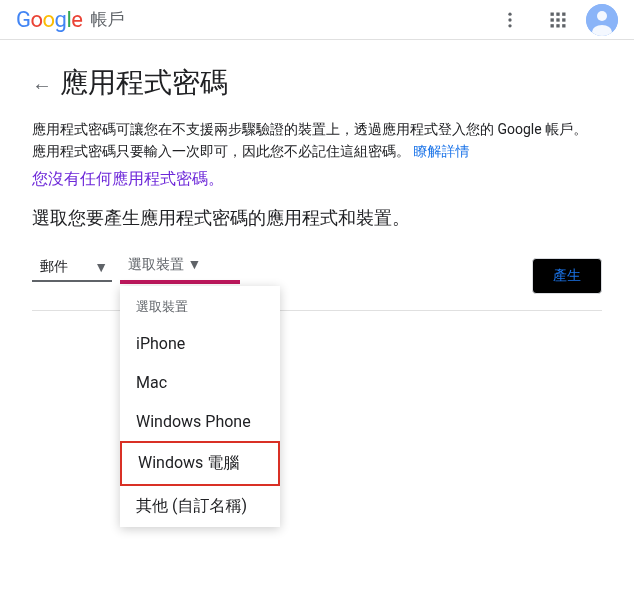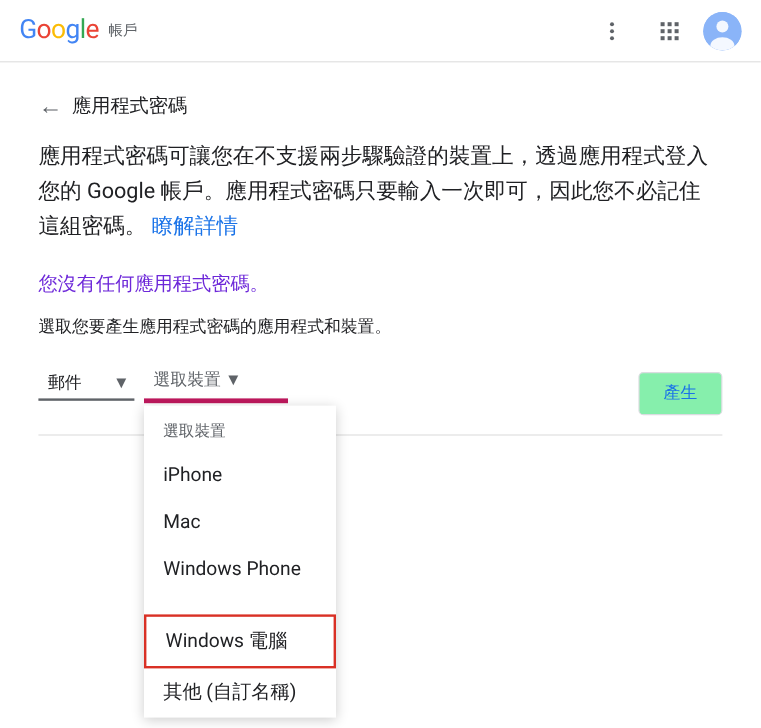--- a/index.html
+++ b/index.html
@@ -11,40 +11,40 @@
       color: #202124;
       font-size: 14px;
     }
 
     
     .header {
       display: flex;
       align-items: center;
       padding: 8px 16px;
       border-bottom: 1px solid #e0e0e0;
-      height: 52px;
+      height: 40px;
     }
     .logo {
       display: flex;
       align-items: center;
       gap: 4px;
     }
     .logo-google {
       font-size: 22px;
       font-weight: 400;
       letter-spacing: -0.5px;
     }
     .logo-g { color: #4285F4; }
     .logo-o1 { color: #EA4335; }
     .logo-o2 { color: #FBBC05; }
     .logo-g2 { color: #4285F4; }
     .logo-l { color: #34A853; }
     .logo-e { color: #EA4335; }
     .logo-account {
-      font-size: 12px;
+      font-size: 17px;
       color: #5f6368;
       margin-left: 4px;
     }
     .header-spacer { flex: 1; }
     .header-icons {
       display: flex;
       align-items: center;
       gap: 8px;
     }
     .icon-btn {
@@ -82,47 +82,47 @@
       align-items: center;
       gap: 8px;
       margin-bottom: 16px;
     }
     .back-arrow {
       color: #5f6368;
       font-size: 20px;
       cursor: pointer;
     }
     .page-title {
-      font-size: 16px;
+      font-size: 28px;
       font-weight: 400;
       color: #202124;
       font-family: Liberation Mono, monospace;
     }
 
     
     .description {
-      font-size: 18px;
+      font-size: 14px;
       color: #202124;
       line-height: 1.6;
       max-width: 560px;
-      margin-bottom: 24px;
+      margin-bottom: 6px;
     }
     .description a {
       color: #1a73e8;
       text-decoration: none;
     }
 
     .no-passwords {
       font-size: 16px;
       color: #6d28d9;
       margin-bottom: 16px;
     }
 
     .select-instruction {
-      font-size: 14px;
+      font-size: 18px;
       color: #202124;
       margin-bottom: 20px;
     }
 
     .select-app {
       border: none;
       border-bottom: 2px solid #5f6368;
       padding: 6px 24px 6px 8px;
       font-size: 14px;
       color: #202124;
@@ -167,28 +167,27 @@
       font-weight: 500;
     }
     .dropdown-item {
       padding: 10px 16px;
       font-size: 16px;
       color: #202124;
       cursor: pointer;
     }
     .dropdown-item.highlighted {
       border: 2px solid #d93025;
-      margin-top: 19px;
     }
 
     
     .generate-btn {
       margin-top: 8px;
       padding: 8px 20px;
-      background: #86efac;
+      background: #000000;
       border: 1px solid #dadce0;
       border-radius: 4px;
       color: #1a73e8;
       font-size: 14px;
       font-weight: 500;
       cursor: pointer;
       margin-left: auto;
     }
 
     .row-with-btn {

